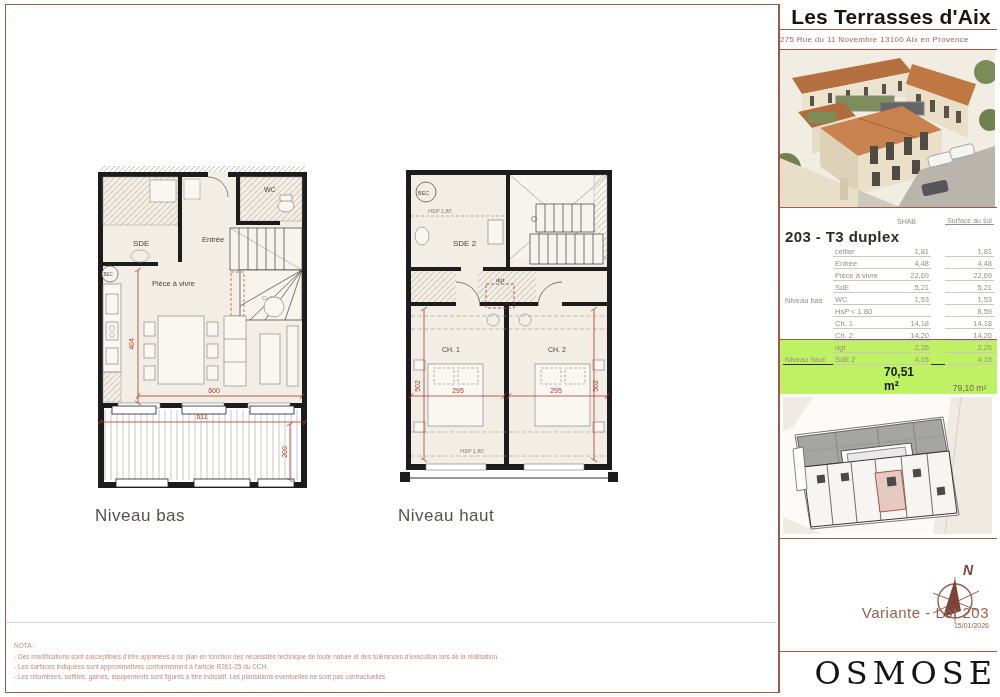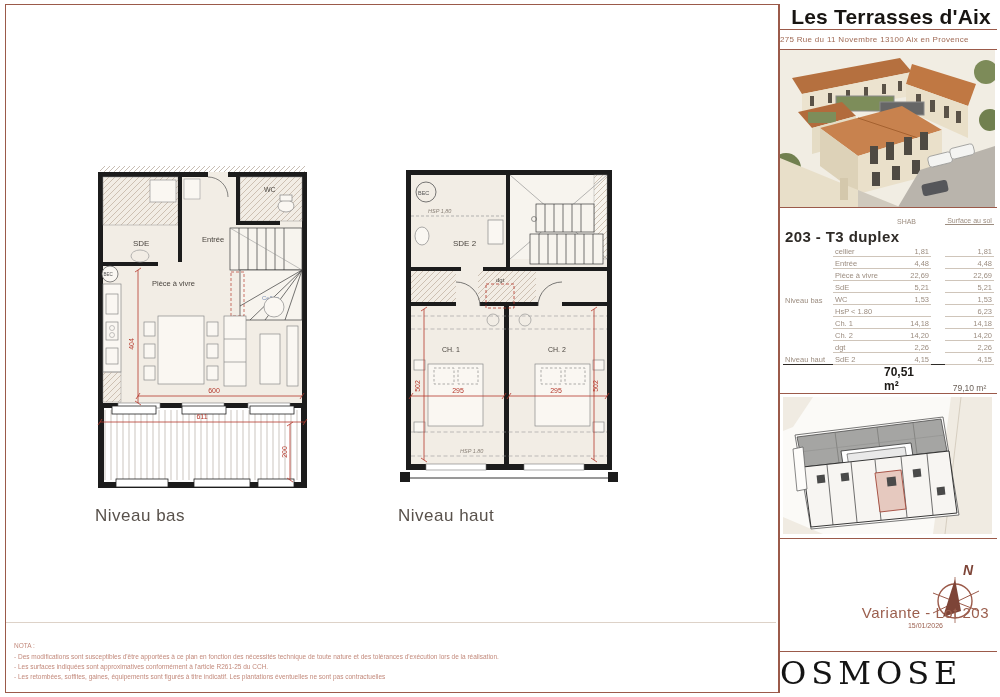--- a/index.html
+++ b/index.html
@@ -8,24 +8,24 @@
   .abs{position:absolute;}
   .caption{font-size:17px;color:#58514b;letter-spacing:.5px;}
   
   #panel{position:absolute;left:778px;top:4px;width:217px;height:689px;border-left:2px solid #9b5a4a;background:#bef264;}
   .pbox{position:absolute;left:0;width:100%;border-bottom:1px solid #9b5a4a;box-sizing:border-box;background:#fff;}
   #title-box{top:0;height:26px;display:flex;align-items:center;justify-content:flex-end;padding-right:6px;}
   #title-box .t{font-size:21px;font-weight:bold;color:#181512;letter-spacing:.2px;}
   #addr-box{top:26px;height:20px;display:flex;align-items:center;justify-content:flex-start;}
   #addr-box .a{font-size:8px;color:#a06a55;letter-spacing:.3px;}
   #render-box{top:46px;height:158px;overflow:hidden;}
-  #table-box{top:204px;height:186px;padding:2px 3px 0 3px;}
+  #table-box{top:204px;height:132px;padding:2px 3px 0 3px;}
   #siteplan-box{top:390px;height:145px;padding:3px;}
   #compass-box{top:535px;height:113px;}
-  #logo-box{top:648px;height:41px;display:flex;align-items:center;justify-content:flex-start;border-bottom:none;}
+  #logo-box{top:648px;height:41px;display:flex;align-items:center;justify-content:flex-end;border-bottom:none;}
   #logo-box .logo{font-family:"DejaVu Serif",serif;font-size:32px;letter-spacing:5px;color:#141414;}
   
   table.surf{border-collapse:collapse;width:100%;table-layout:fixed;}
   table.surf td{font-size:7.5px;color:#9c8d80;padding:0 2px;height:11px;vertical-align:bottom;}
   td.grp{width:46px;font-size:7.5px;vertical-align:middle;}
   td.nm{width:58px;border-bottom:1px solid #cfc5ba;}
   td.v1{width:40px;text-align:right;border-bottom:1px solid #cfc5ba;}
   td.gap{width:10px;}
   td.v2{width:48px;text-align:right;border-bottom:1px solid #cfc5ba;}
   tr.hdr td{height:14px;font-size:7px;text-align:center;color:#9c8d80;border-bottom:none;}
@@ -33,21 +33,21 @@
   tr.unit td{height:20px;border-bottom:none;}
   .unit-title{font-size:15px;font-weight:bold;color:#2e2a26;letter-spacing:.4px;white-space:nowrap;}
   tr.total td{border-top:1.5px solid #2e2a26;border-bottom:none;height:15px;}
   tr.total .tv1{font-size:12px;font-weight:bold;color:#1d1a17;text-align:left;}
   tr.total .tv2{font-size:8.5px;color:#6b6058;text-align:center;}
   tr.loggia td{height:12px;}
   
   #nota{left:14px;top:641px;width:700px;color:#c2897b;font-size:6.5px;line-height:1.55;}
   #nota .nt{margin-bottom:1px;}
   
-  #variante{position:absolute;right:8px;bottom:22px;text-align:center;}
+  #variante{position:absolute;right:8px;bottom:22px;text-align:right;}
   #variante .v{font-size:15px;color:#9b5f4e;letter-spacing:.5px;}
   #variante .d{font-size:7px;color:#9b5f4e;margin-top:1px;}
   .divline{position:absolute;left:6px;width:770px;height:0;border-top:1px solid #ddd2c8;top:622px;}
   svg text{font-family:"Liberation Sans",sans-serif;}
 </style>
 </head>
 <body>
 
 <div id="sheet">
   <div id="border"></div>
@@ -429,21 +429,21 @@
           <td class="nm">WC</td>
           <td class="v1">1,53</td>
               <td class="gap"></td>
           <td class="v2">1,53</td>
         </tr>
         <tr>
           <td class="grp" rowspan="5">Niveau haut</td>
           <td class="nm">HsP &lt; 1.80</td>
           <td class="v1"></td>
               <td class="gap"></td>
-          <td class="v2">6,23</td>
+          <td class="v2">8,59</td>
         </tr>
         <tr>
           <td class="nm">Ch. 1</td>
           <td class="v1">14,18</td>
               <td class="gap"></td>
           <td class="v2">14,18</td>
         </tr>
         <tr>
           <td class="nm">Ch. 2</td>
           <td class="v1">14,20</td>

